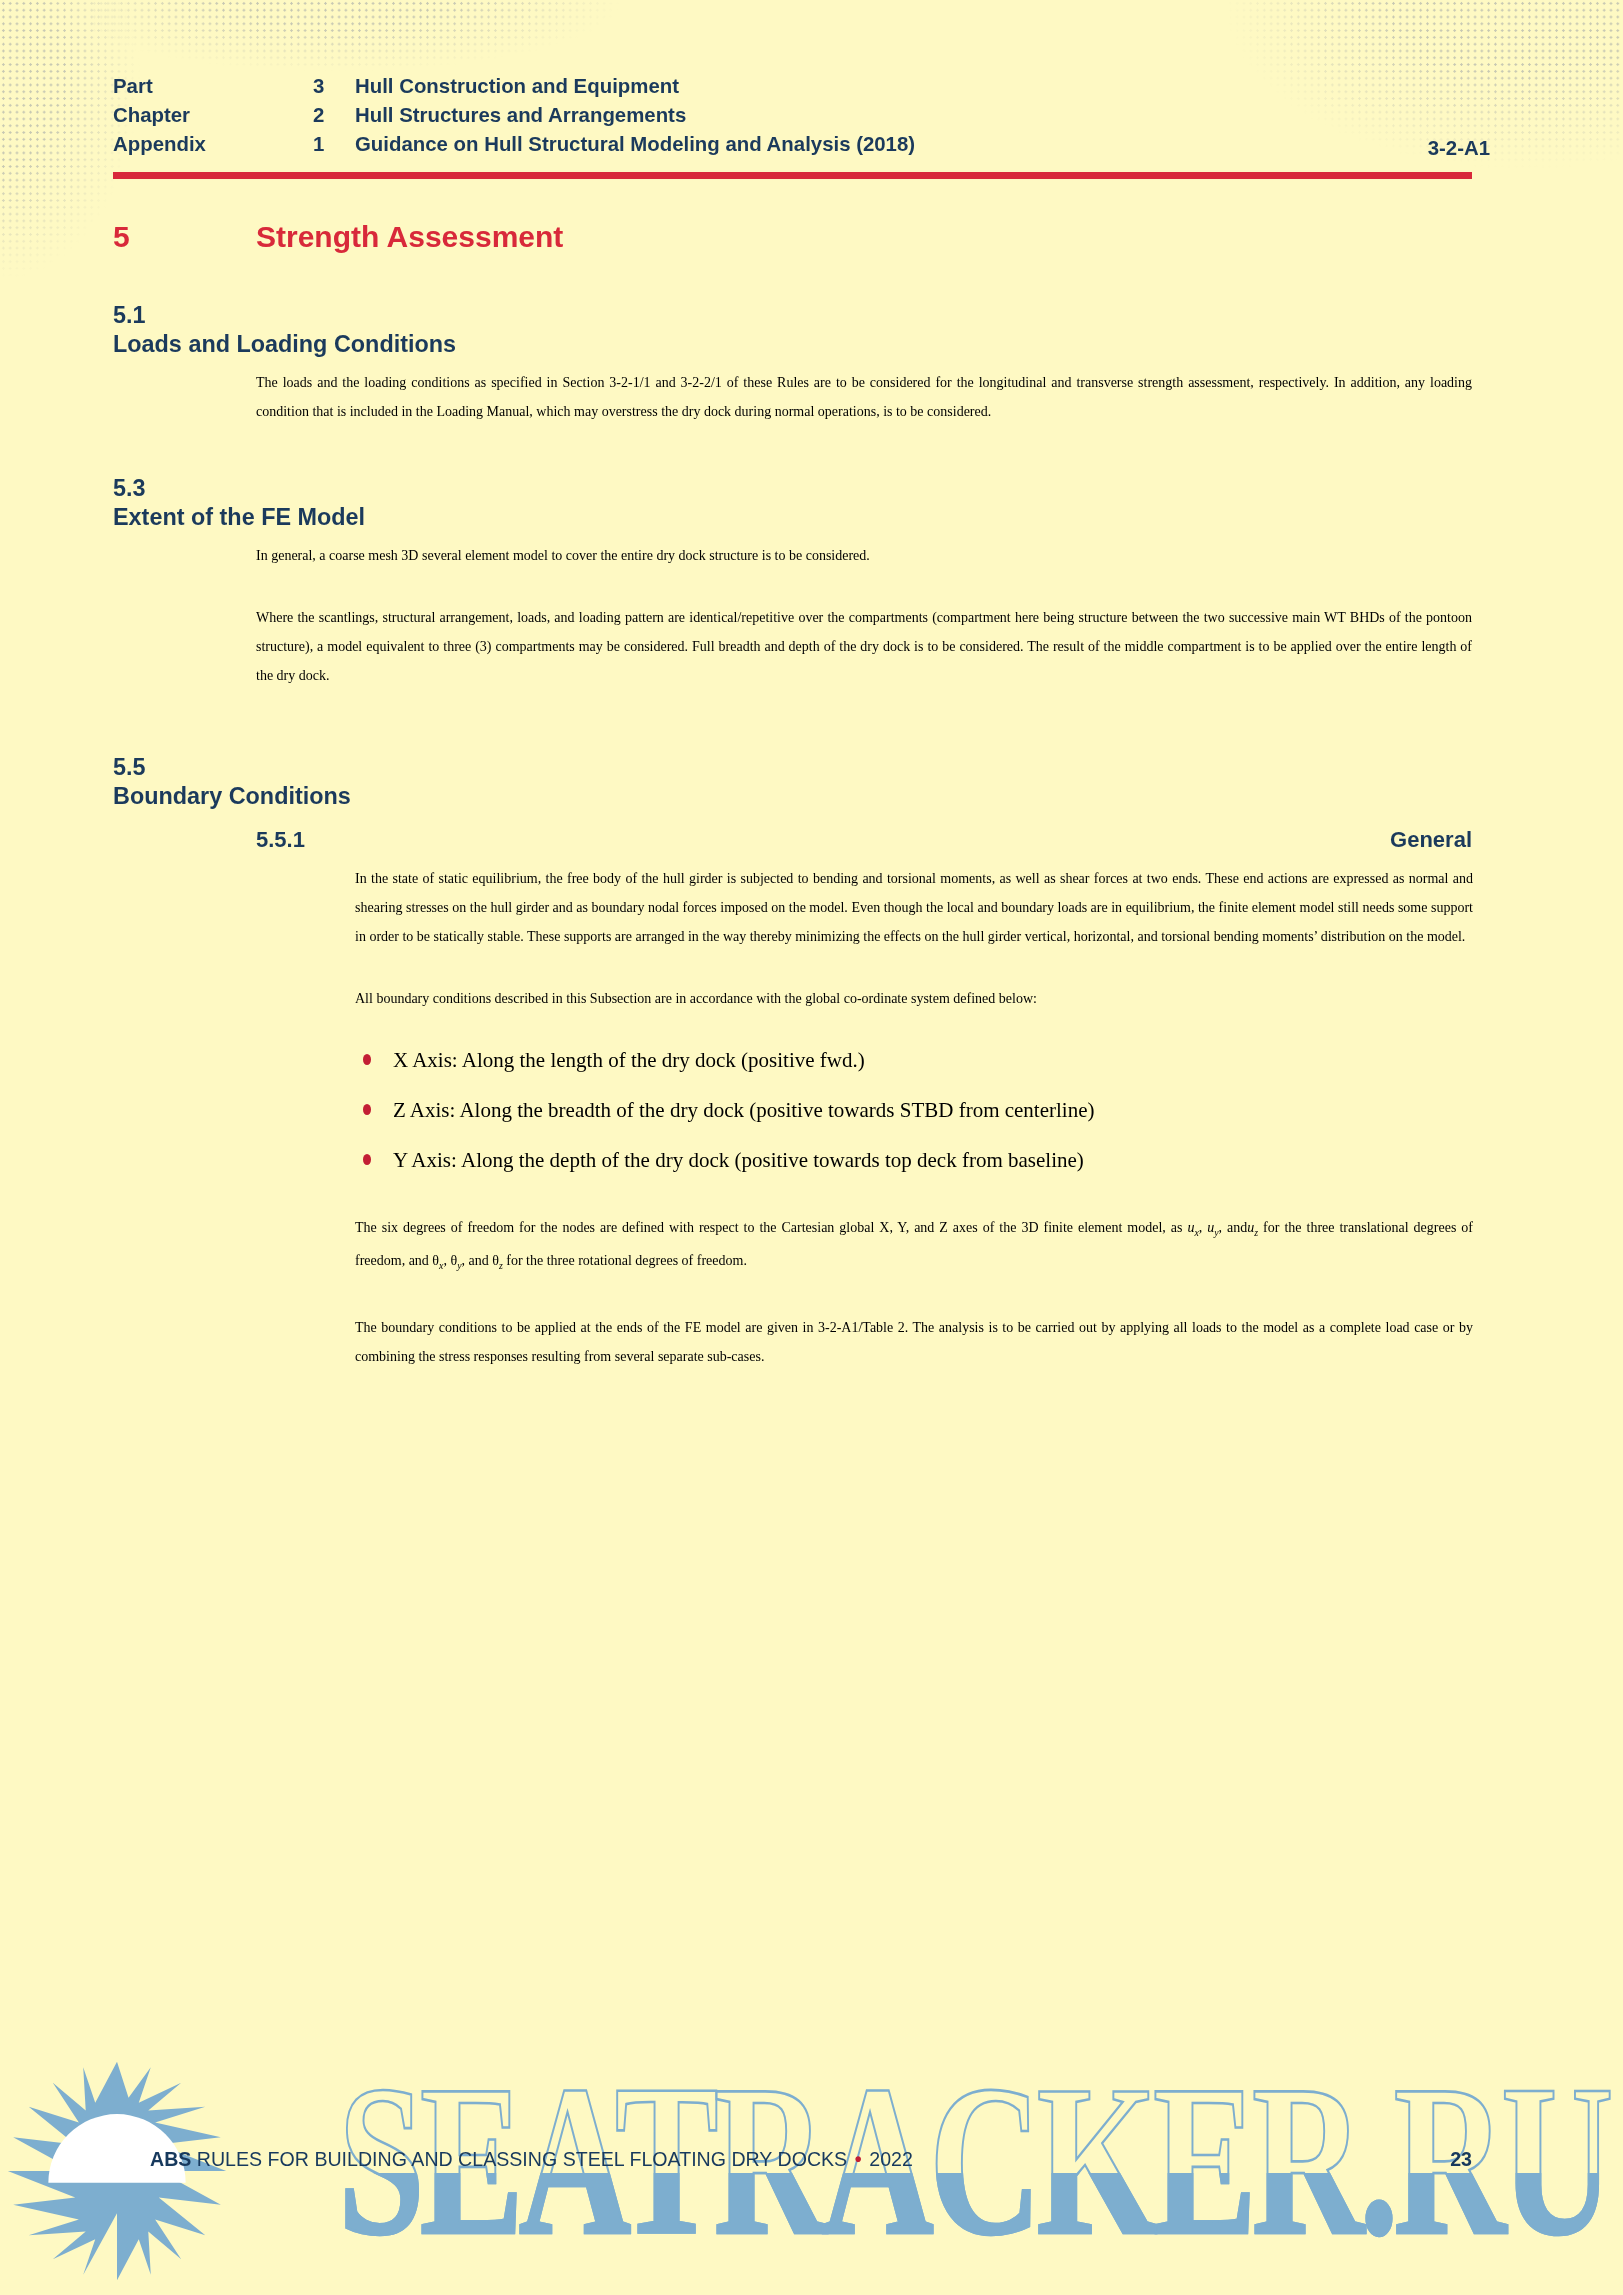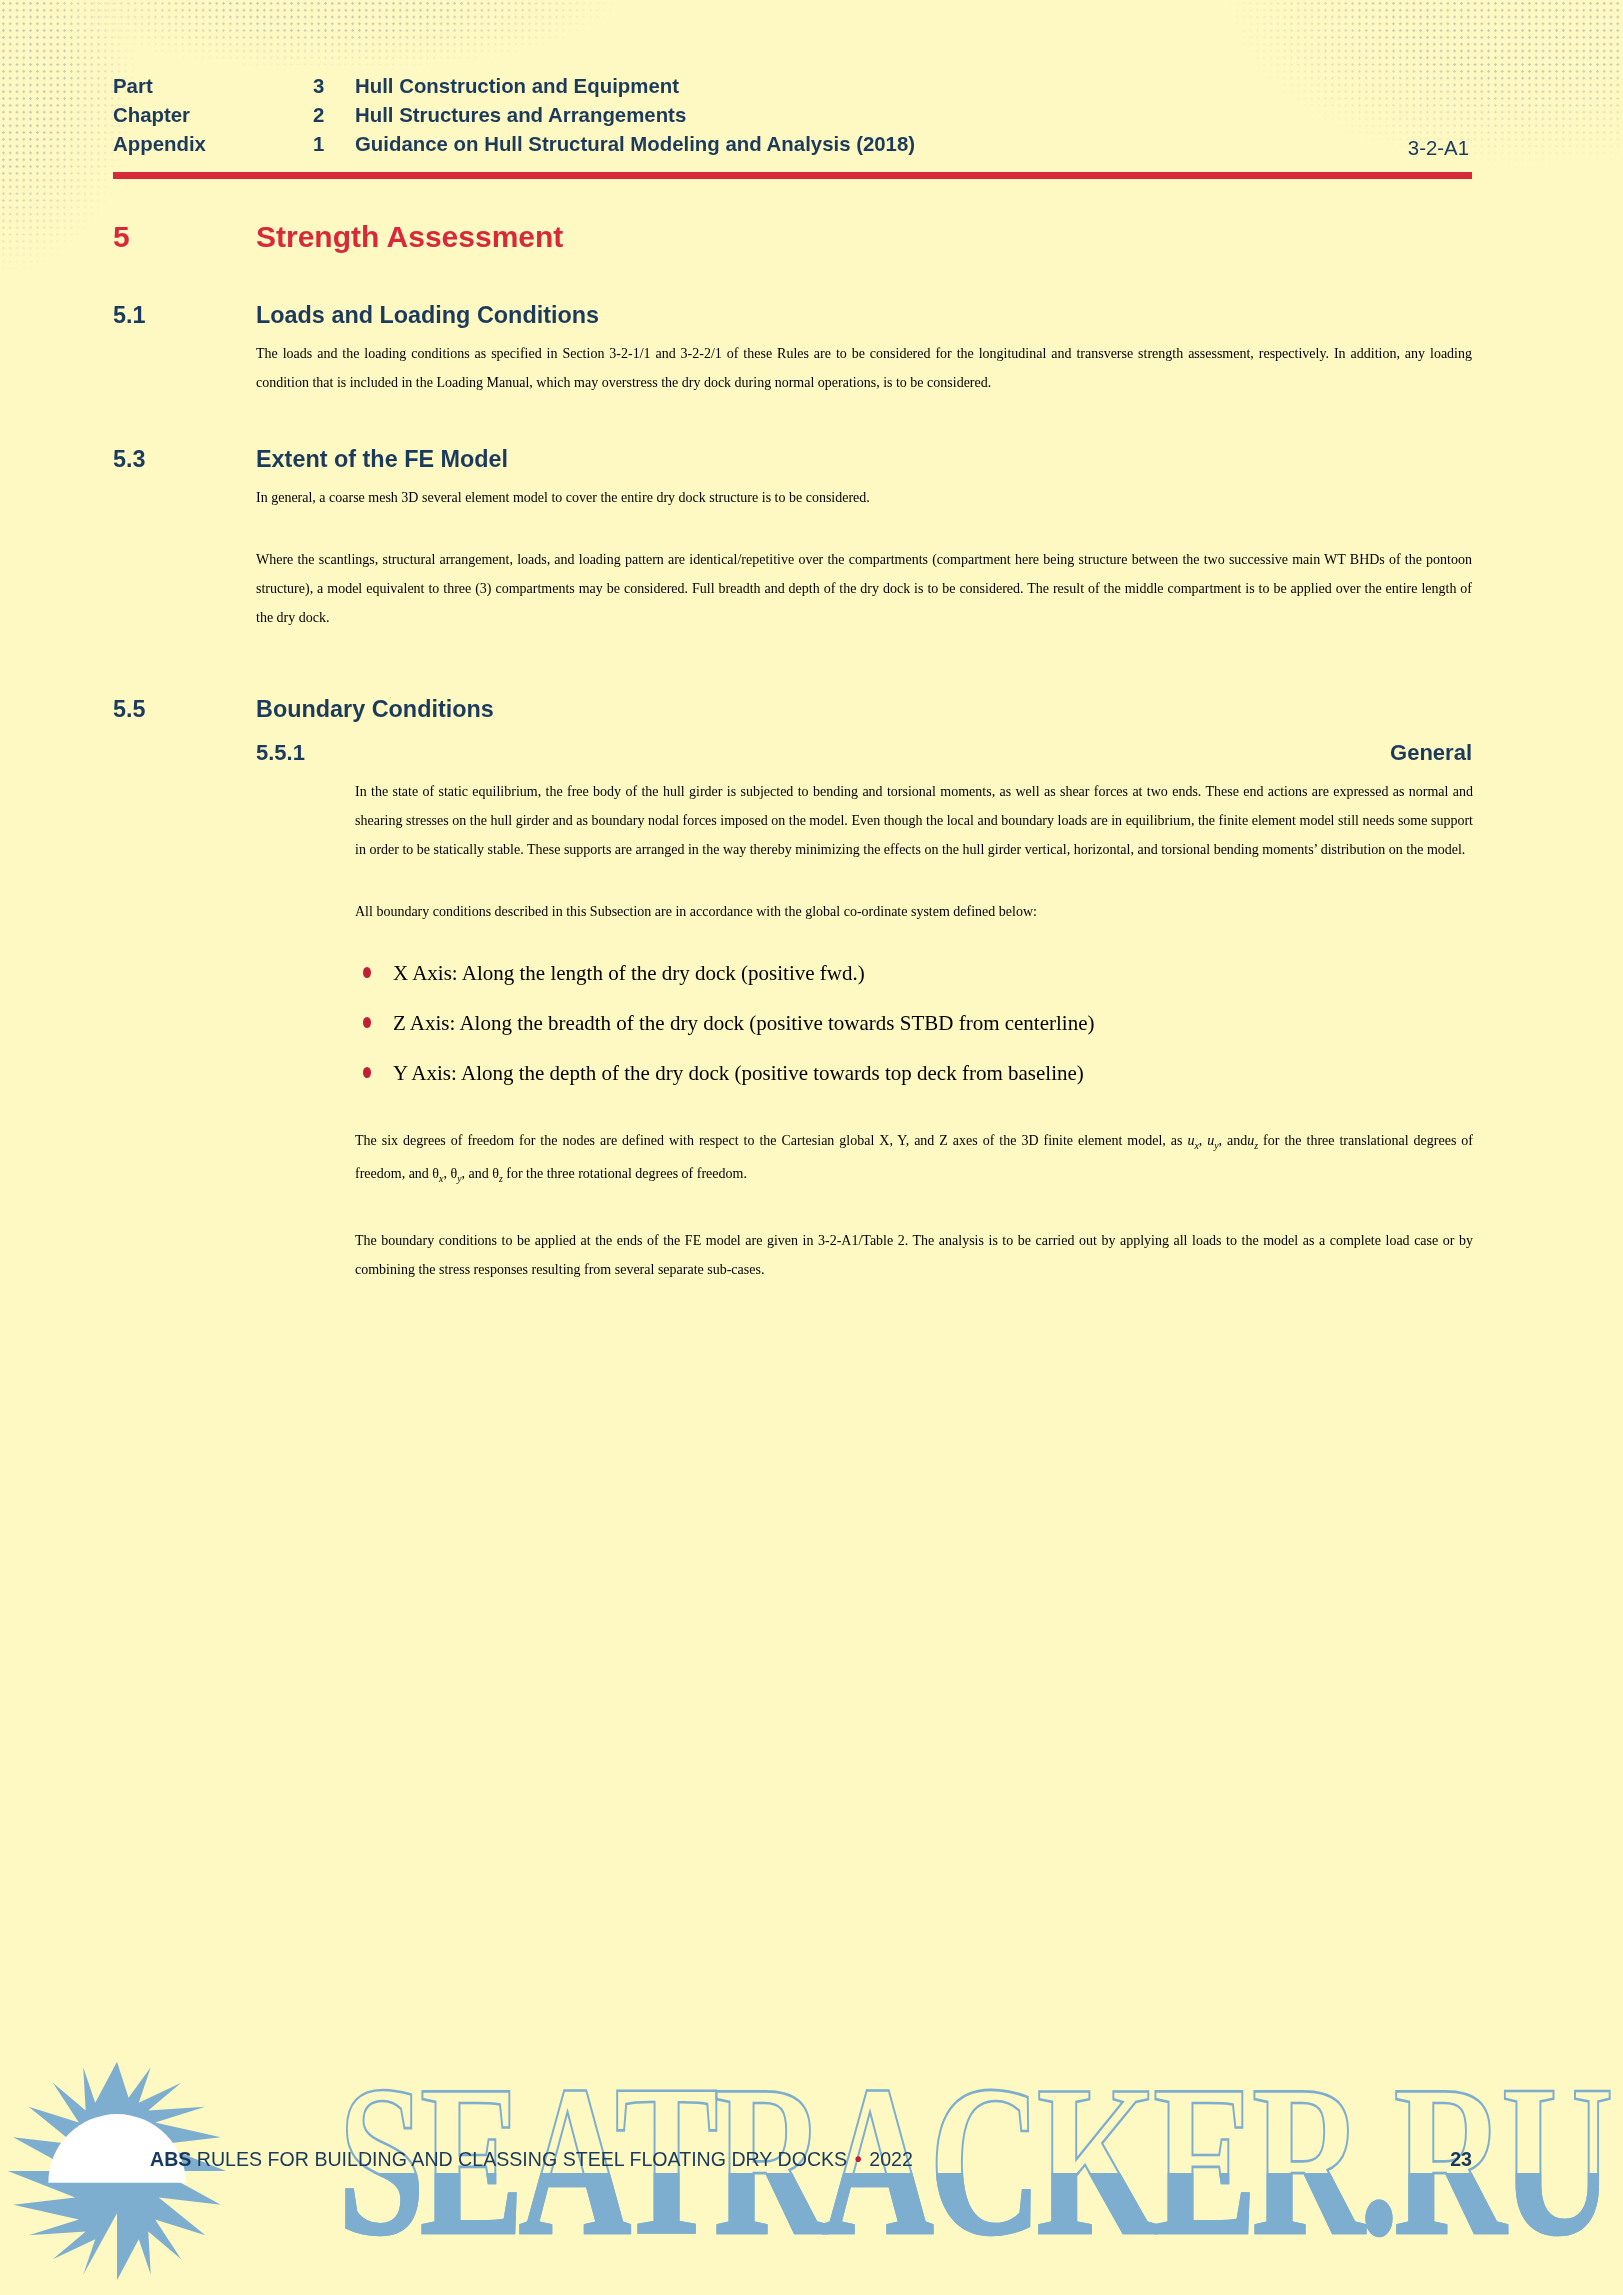--- a/index.html
+++ b/index.html
@@ -38,40 +38,40 @@
   .hdr{
     position:absolute;left:113px;top:72px;width:1359px;
     font-family:"Liberation Sans", sans-serif;
     font-weight:bold;color:#1b3a5c;font-size:20.4px;line-height:29px;
   }
   .hdr-row{display:flex;}
   .hdr-label{width:200px;flex:none;}
   .hdr-num{width:42px;flex:none;}
   .hdr-title{flex:1;}
   .hdr-code{
-    position:absolute;right:154px;top:134px;
+    position:absolute;right:133px;top:134px;
     font-family:"Liberation Sans", sans-serif;
-    font-weight:normal;color:#1b3a5c;font-size:20.4px;line-height:29px;
+    font-weight:bold;color:#1b3a5c;font-size:20.4px;line-height:29px;
   }
   .red-rule{
     position:absolute;left:113px;top:172px;width:1359px;height:6.8px;
     background:#d8293a;
   }
   
   .content{position:absolute;left:113px;top:204px;width:1359px;}
   .h-main{
     display:flex;margin-top:15px;margin-bottom:47px;
     font-family:"Liberation Sans", sans-serif;font-weight:bold;
     font-size:30px;line-height:35px;color:#d8293a;
   }
   .h-main .num{width:143px;flex:none;}
   .h2{
     display:flex;margin-bottom:9px;
     font-family:"Liberation Sans", sans-serif;font-weight:bold;
-    font-size:23.4px;line-height:29px;color:#1b3a5c;
+    font-size:23.4px;line-height:29px;color:#1b3a5c;flex-direction:column;
   }
   .h2 .num{width:143px;flex:none;}
   .h3{
     display:flex;margin-left:143px;margin-top:15px;margin-bottom:10.6px;
     font-family:"Liberation Sans", sans-serif;font-weight:bold;
     font-size:22px;line-height:27px;color:#1b3a5c;justify-content:space-between;
   }
   .h3 .num{width:98px;flex:none;}
   p.body{
     margin:0 0 33px 143px;width:1216px;

